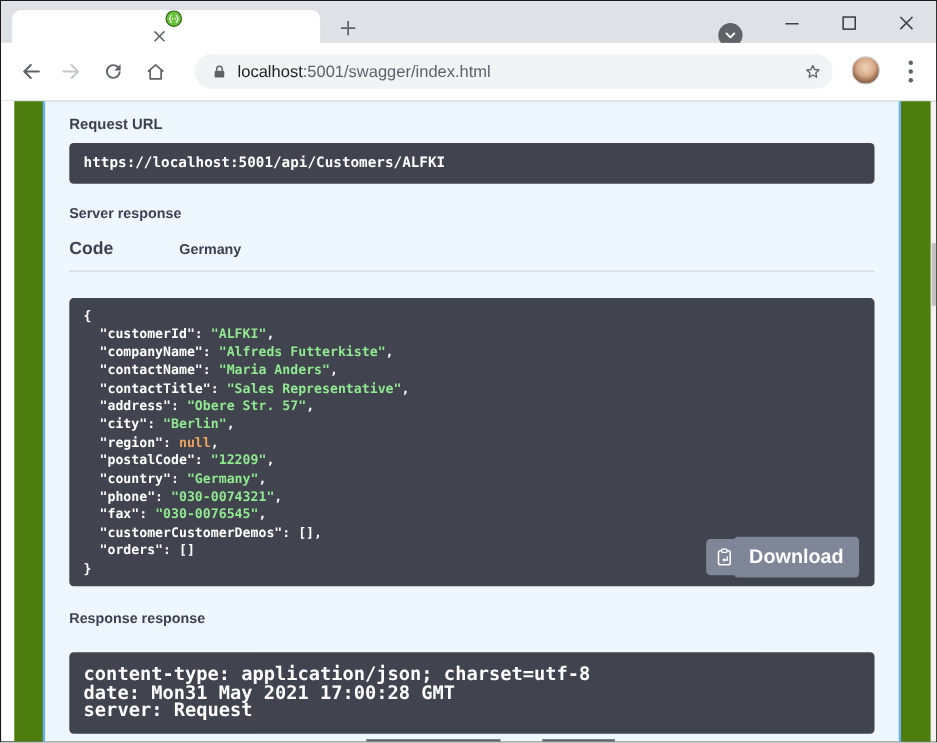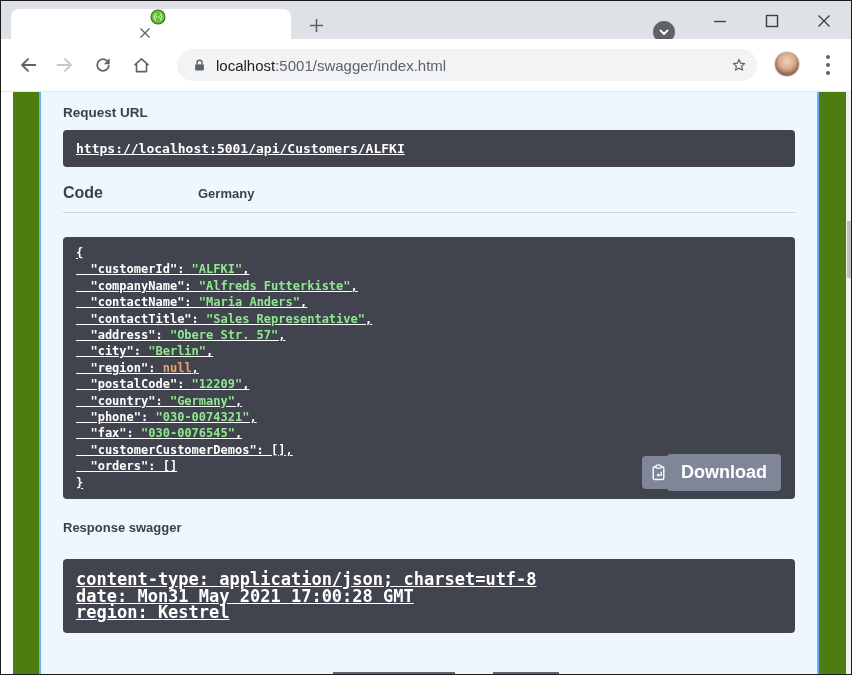--- a/index.html
+++ b/index.html
@@ -64,26 +64,26 @@
     background:#eef6fe;
     border-left:2px solid var(--accent-blue,#61affe);
     border-right:2px solid var(--accent-blue,#61affe);
     padding:0 22px; overflow:hidden;
   }
 
   .sw-label{ font-size:13px; font-weight:700; color:#3b4151; }
   .lbl-requrl{ margin-top:13px; font-size:13.5px; }
   .codebox{
     background:var(--code-bg,#41444e); border-radius:4px; color:#fff;
-    font-family:"DejaVu Sans Mono", monospace; font-weight:700;text-decoration:underline;
+    font-family:"DejaVu Sans Mono", monospace; font-weight:700;
   }
   .requrl-box{ margin-top:10px; padding:11px 13px; font-size:13px; white-space:pre; }
   .lbl-serverresp{ margin-top:19px; }
 
-  .resp-header-row{ display:flex; align-items:baseline; margin-top:17px;gap:35px; }
+  .resp-header-row{ display:flex; align-items:baseline; margin-top:17px; }
   .col-code{ width:100px; flex:0 0 auto; }
   .code-header{ font-size:16px; font-weight:700; color:#3b4151; }
   .details-header{ font-size:13px; font-weight:700; color:#3b4151; }
   .divider{ margin-top:10px; border-top:1px solid #ccd3da; }
 
   .resp-row{ display:flex; margin-top:15px; }
   .status-code{ font-size:14px; color:#3b4151; }
   .col-details{ flex:1 1 auto; }
   .lbl-respbody{ margin-top:5px; font-size:12.5px; }
 
@@ -205,20 +205,21 @@
       </div>
   </div>
 
   <div class="page">
 
     <div class="op-block">
 
       <div class="sw-label lbl-requrl">Request URL</div>
       <div class="codebox requrl-box">https://localhost:5001/api/Customers/ALFKI</div>
 
+      <div class="sw-label lbl-serverresp">Server response</div>
 
       <div class="resp-header-row">
         <div class="col-code code-header">Code</div>
         <div class="details-header">Germany</div>
       </div>
       <div class="divider"></div>
 
       <div class="resp-row">
         <div class="col-details">
 
@@ -245,25 +246,25 @@
               <svg width="17" height="17" viewBox="0 0 16 16">
                 <rect x="3" y="2.6" width="10" height="12" rx="1.5" fill="none" stroke="#fff" stroke-width="1.3"></rect>
                 <rect x="5.6" y="1.1" width="4.8" height="2.8" rx="0.9" fill="#7e8698" stroke="#fff" stroke-width="1.1"></rect>
                 <path d="M10.6 7.2v3.2H6.9" fill="none" stroke="#fff" stroke-width="1.2"></path>
                 <path d="M8.2 8.6l-2.1 1.8 2.1 1.8z" fill="#fff"></path>
               </svg>
             </button>
             <button class="btn-download">Download</button>
           </div>
 
-          <div class="sw-label lbl-respheaders">Response swagger</div>
+          <div class="sw-label lbl-respheaders">Response response</div>
           <div class="codebox headers-box">
               <div class="code-line">content-type: application/json; charset=utf-8</div>
               <div class="code-line">date: Mon31 May 2021 17:00:28 GMT</div>
-              <div class="code-line">region: Kestrel</div>
+              <div class="code-line">server: Request</div>
             </div>
 
         </div>
       </div>
 
       <div class="clipped-a"></div>
       <div class="clipped-b"></div>
     </div>
 
     <div class="scrollbar">

